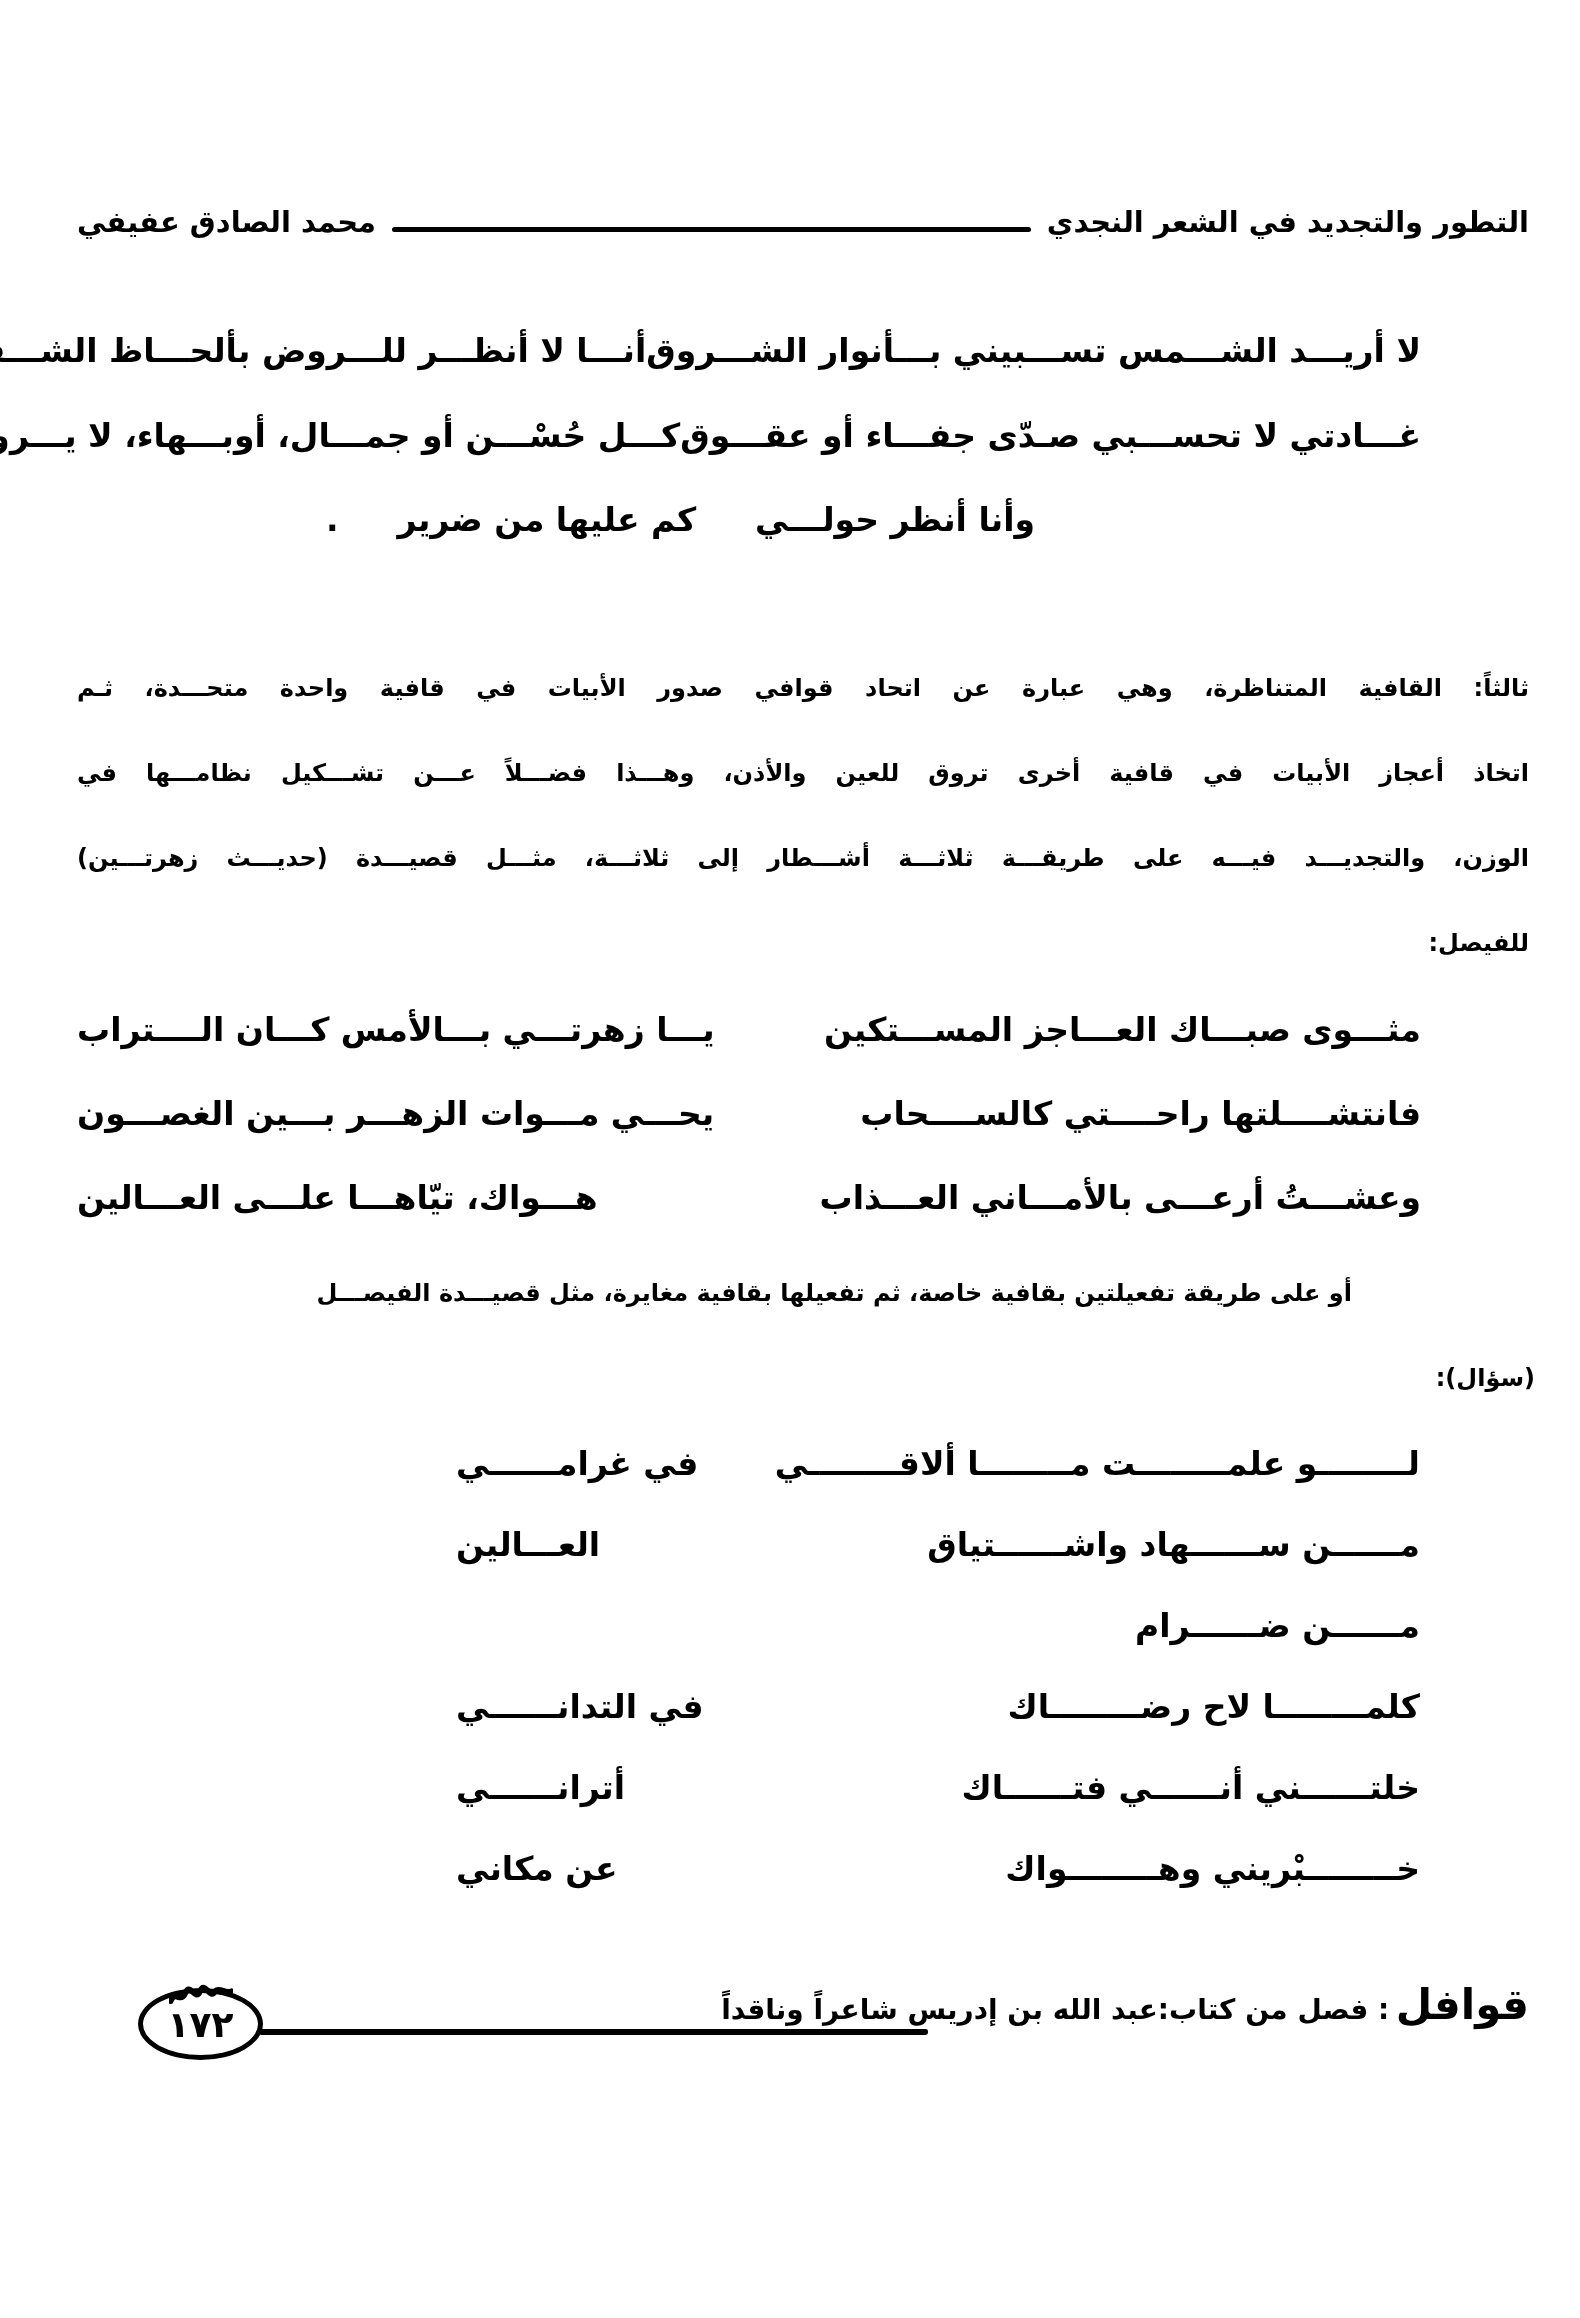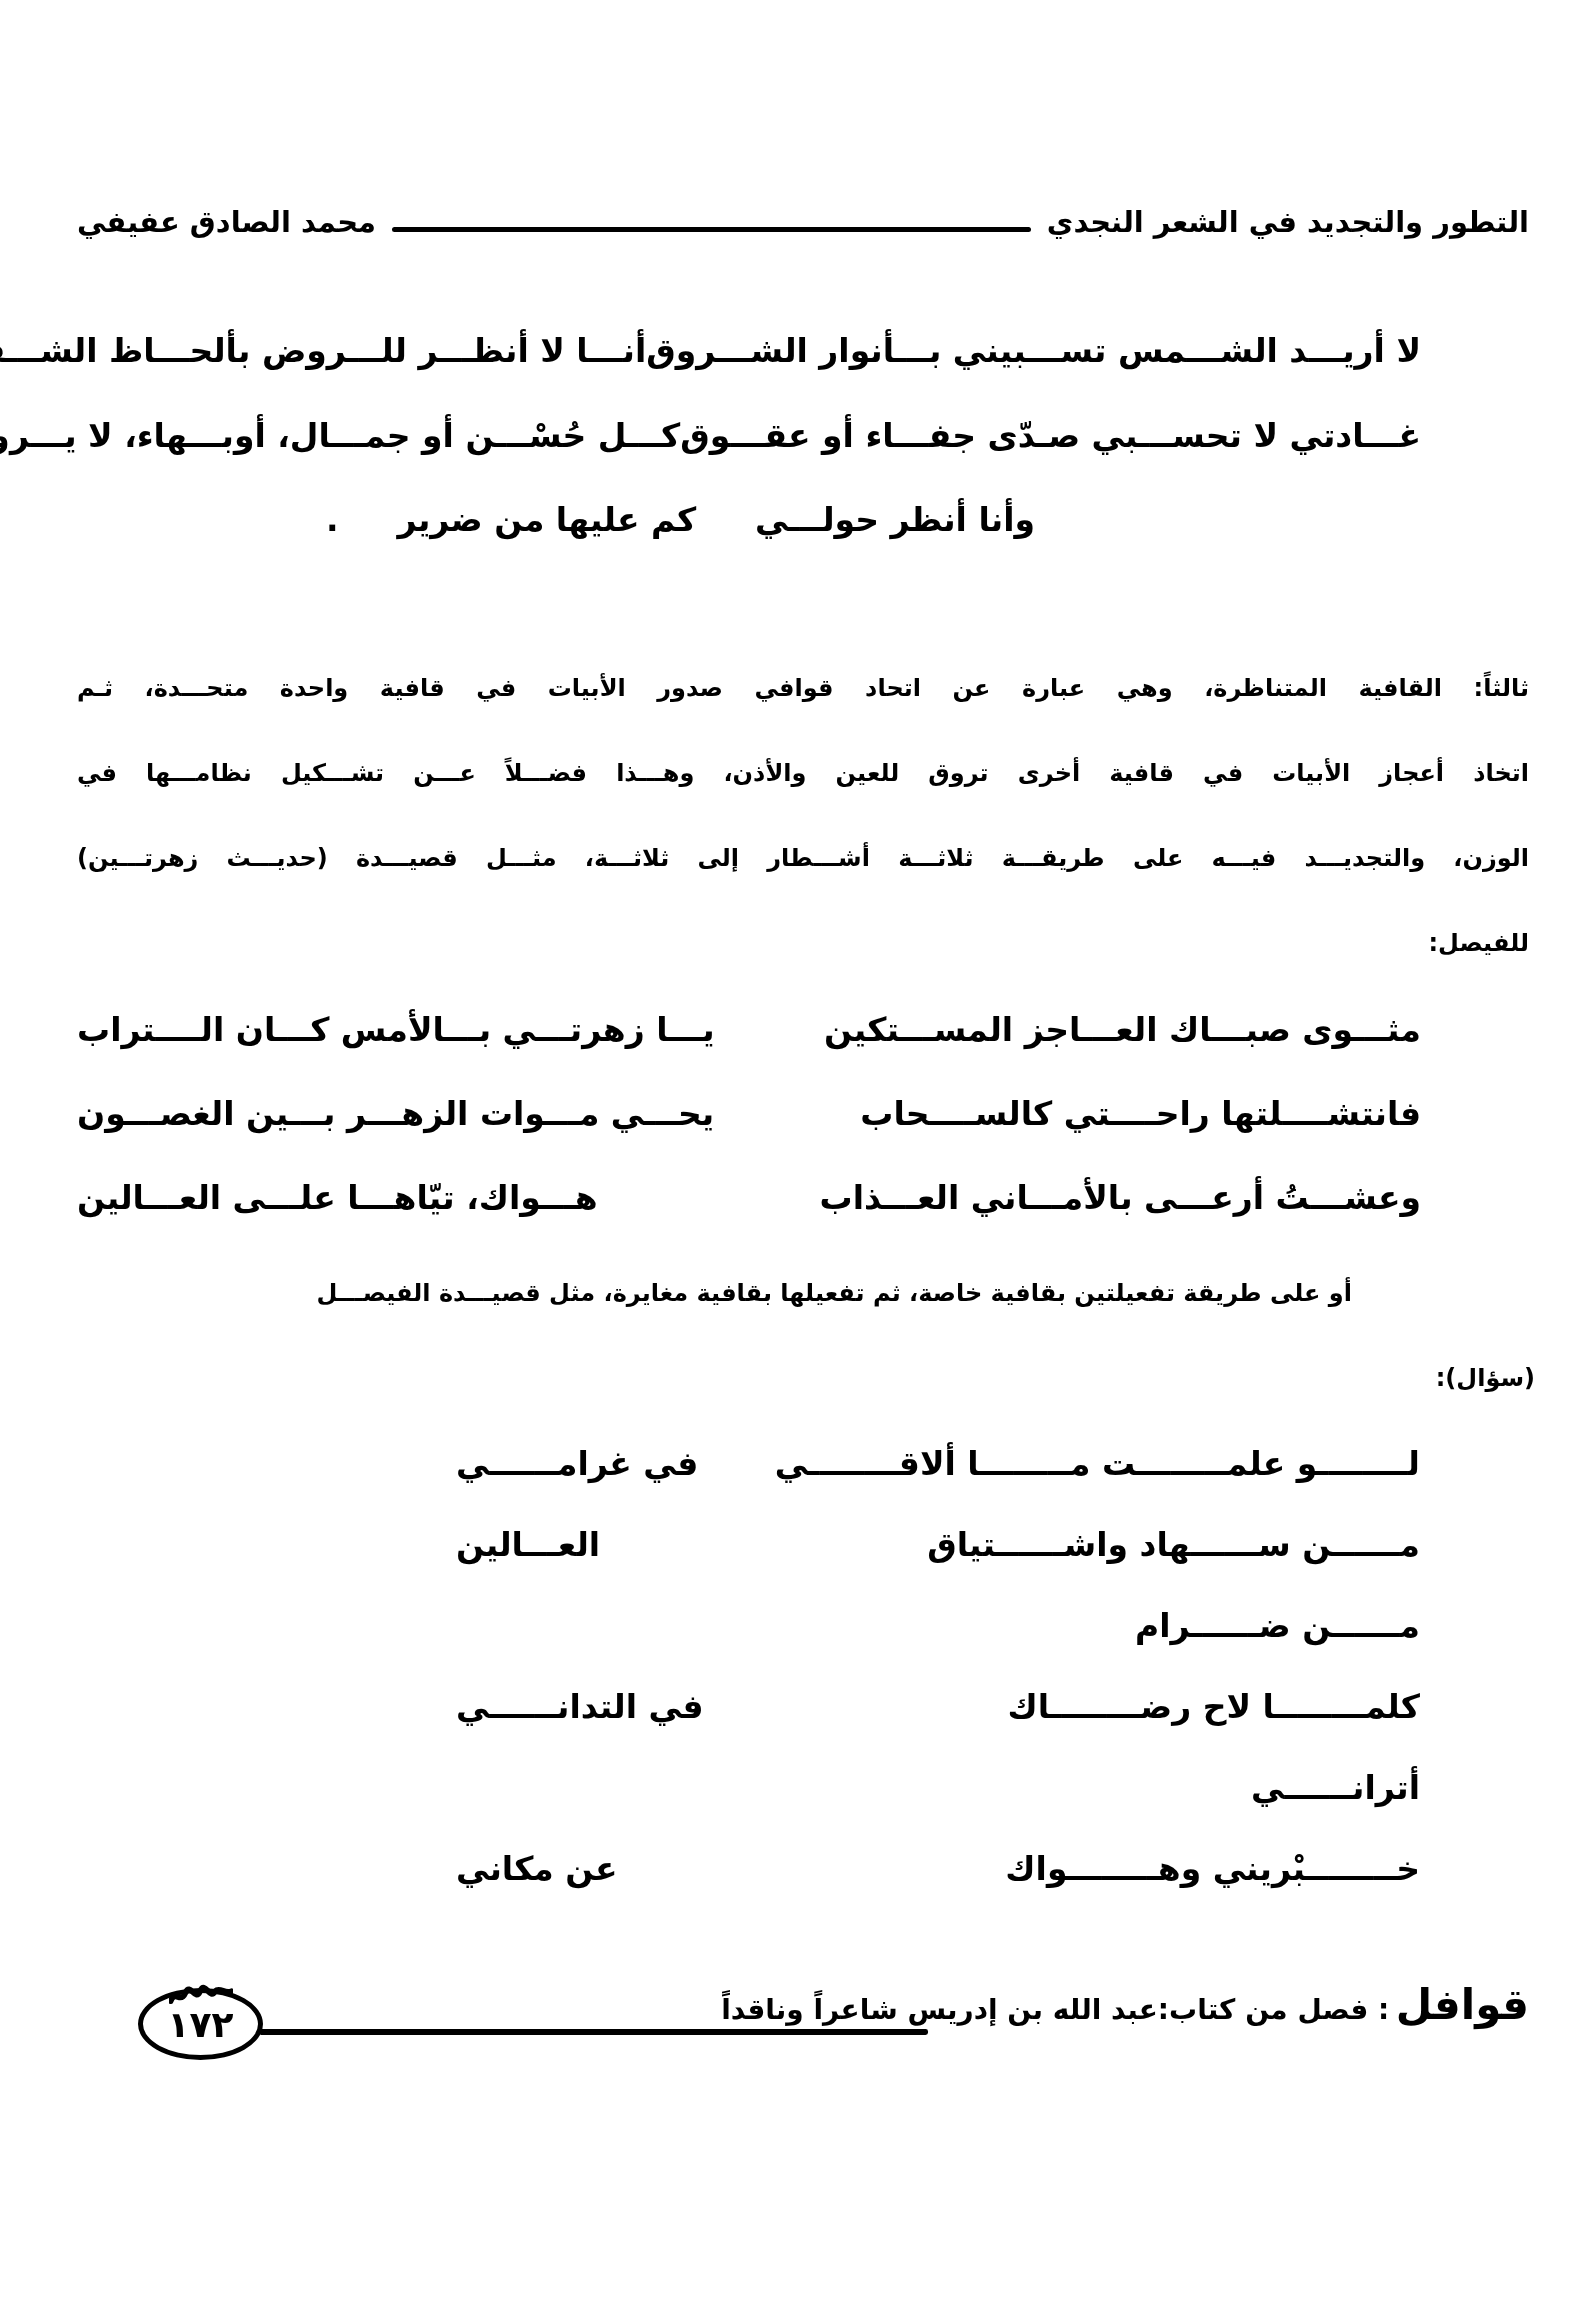--- a/index.html
+++ b/index.html
@@ -137,20 +137,21 @@
       <span>العـــالين</span>
     </div>
     <div class="verse-row">
       <span>مــــــن ضــــــرام</span>
     </div>
     <div class="verse-row">
       <span>كلمــــــــا لاح رضــــــــاك</span>
       <span>في التدانــــــي</span>
     </div>
     <div class="verse-row">
+      <span>خلتــــــني أنــــــي فتــــــاك</span>
       <span>أترانــــــي</span>
     </div>
     <div class="verse-row">
       <span>خــــــــبْريني وهــــــــواك</span>
       <span>عن مكاني</span>
     </div>
   </div>
 
   <div class="abs footer-text">
     <span class="footer-label">قوافل</span>

